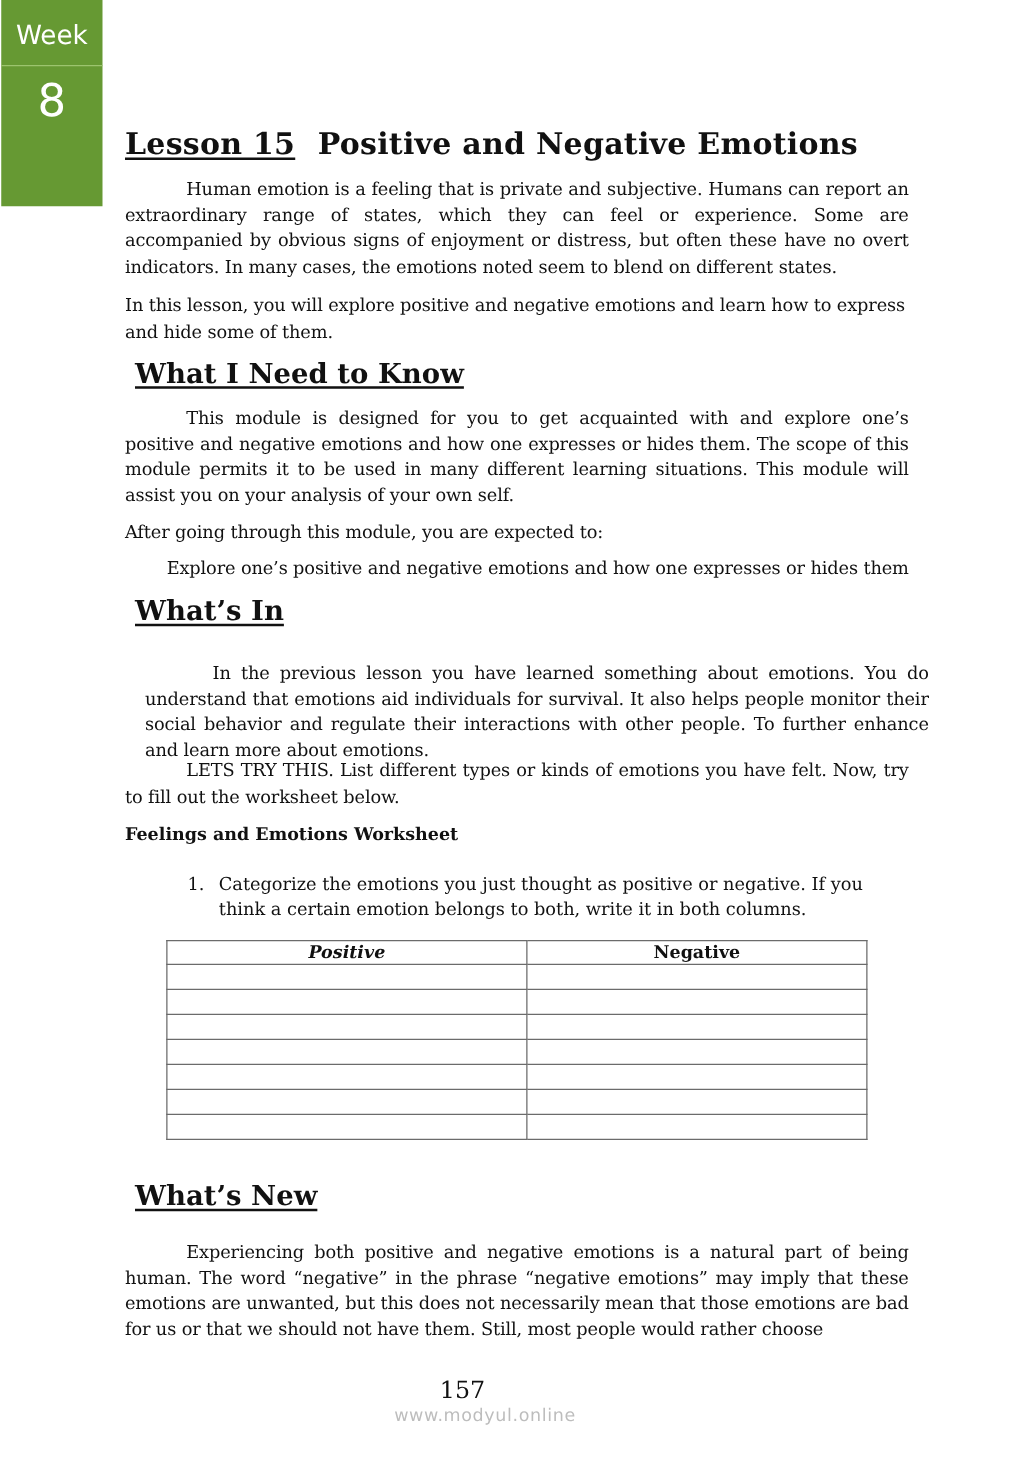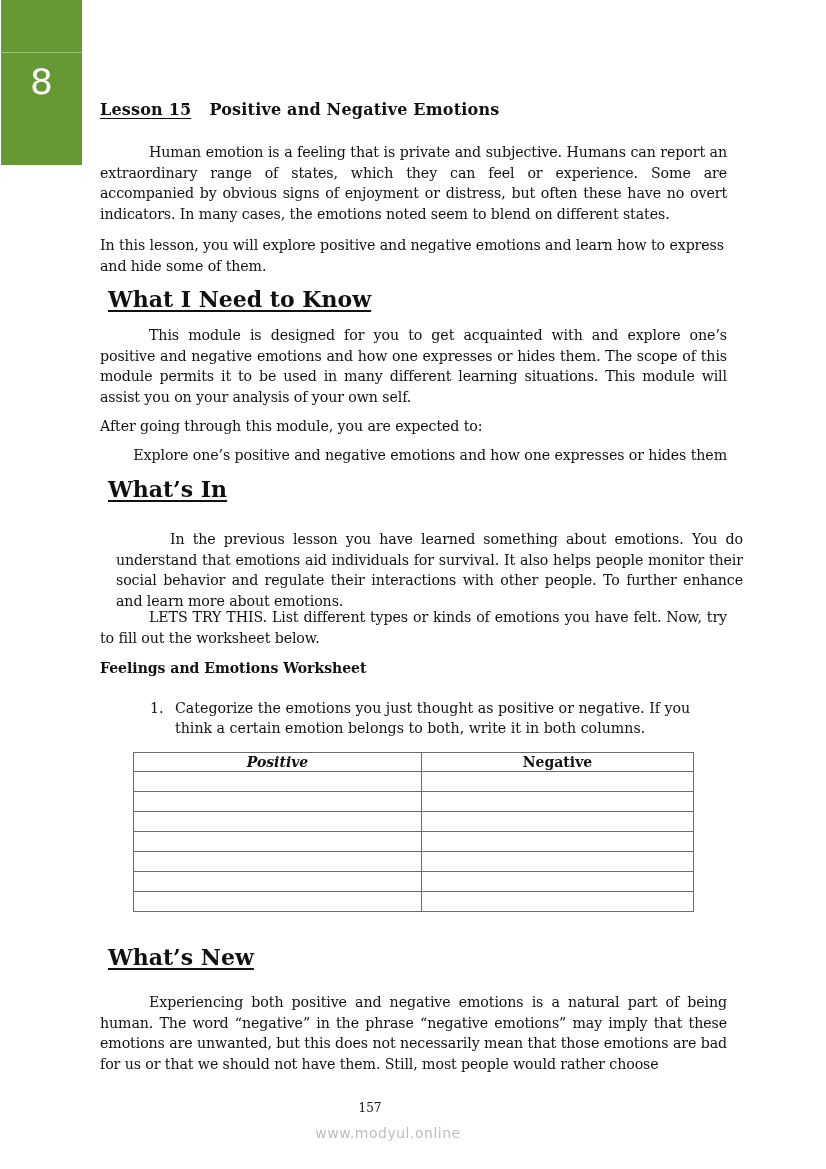--- a/index.html
+++ b/index.html
@@ -15,21 +15,21 @@
     text-align: center; color: #fff; font-family: "DejaVu Sans", "Liberation Sans", sans-serif;
     font-size: 21px;
   }
   .week-divider { position: absolute; left: 0; top: 52px; width: 81px; height: 1px; background: #9cc46e; }
   .week-number {
     position: absolute; left: 0; top: 58px; width: 81px; text-align: center; color: #fff;
     font-family: "DejaVu Sans", "Liberation Sans", sans-serif; font-size: 36px; line-height: 48px;
   }
   .abs { position: absolute; }
   .lesson-title {
-    left: 100px; top: 100px; font-size: 16px; font-weight: bold; white-space: nowrap; letter-spacing: 0.2px;
+    left: 100px; top: 100px; font-size: 24px; font-weight: bold; white-space: nowrap; letter-spacing: 0.2px;
   }
   .lesson-title .num { text-decoration: underline; text-underline-offset: 3px; margin-right: 18px; }
   .para {
     position: absolute; left: 100px; width: 627px; font-size: 14.2px; line-height: 20.6px;
     text-align: justify; letter-spacing: -0.1px;
   }
   .indent { text-indent: 49px; }
   .section-heading {
     position: absolute; left: 108px; font-size: 22px; font-weight: bold;
     text-decoration: underline; text-underline-offset: 3px; text-decoration-thickness: 2px; white-space: nowrap;
@@ -39,30 +39,31 @@
   .list-item { position: absolute; left: 150px; top: 698px; width: 560px; font-size: 14.2px; line-height: 20px; }
   .list-item .marker { position: absolute; left: 0; top: 0; }
   .list-item .text { margin-left: 25px; display: block; }
   table.ws {
     position: absolute; left: 133px; top: 752px; width: 561px; border-collapse: collapse;
     font-size: 14px;
   }
   table.ws th, table.ws td { border: 1px solid #6b6b6b; height: 19px; padding: 0; }
   table.ws th { font-weight: bold; text-align: center; height: 18px; line-height: 18px; }
   table.ws th:first-child, table.ws td:first-child { width: 287px; font-style: italic; }
-  .page-number { position: absolute; left: 0; width: 740px; top: 1101px; text-align: center; font-size: 12px; }
+  .page-number { position: absolute; left: 0; width: 740px; top: 1101px; text-align: center; font-size: 19px; }
   .watermark {
     position: absolute; left: 0; width: 776px; top: 1125px; text-align: center; font-size: 14px;
     color: #bdbdbd; font-family: "DejaVu Sans", "Liberation Sans", sans-serif; letter-spacing: 0.5px;
   }
 </style>
 </head>
 <body>
 
 <div class="week-tab">
+  <div class="week-label">Week</div>
   <div class="week-divider"></div>
   <div class="week-number">8</div>
 </div>
 
 <div class="abs lesson-title">
   <span class="num">Lesson 15</span><span>Positive and Negative Emotions</span>
 </div>
 
 <p class="para indent" style="top:142px;margin:0;">Human emotion is a feeling that is private and subjective. Humans can report an extraordinary range of states, which they can feel or experience. Some are accompanied by obvious signs of enjoyment or distress, but often these have no overt indicators. In many cases, the emotions noted seem to blend on different states.</p>
 <p class="para" style="top:235px;margin:0;text-align:left;">In this lesson, you will explore positive and negative emotions and learn how to express and hide some of them.</p>

